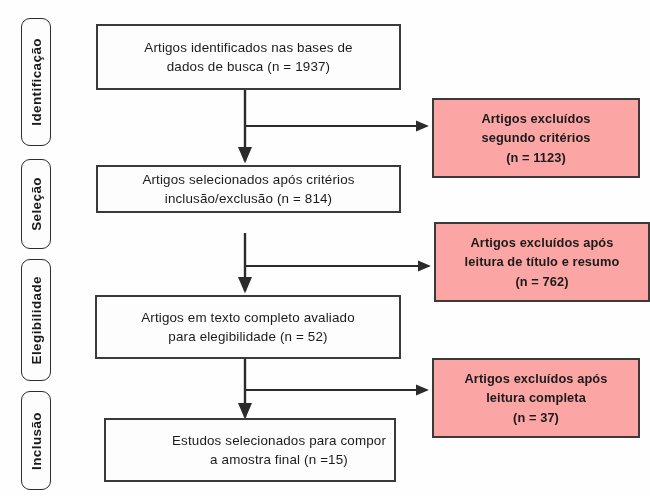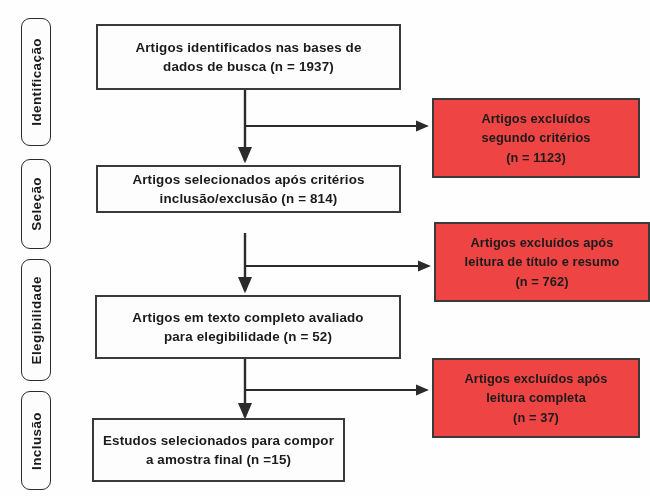--- a/index.html
+++ b/index.html
@@ -47,32 +47,32 @@
     border: 2px solid #3a3a3a;
     background: #fdfdfd;
     display: flex;
     align-items: center;
     justify-content: center;
     text-align: center;
     padding: 2px 8px;
   }
   .flow-box .box-text {
     font-size: 13.4px;
-    font-weight: bold;
+    font-weight: normal;
     color: #1b1b1b;
     line-height: 1.42;
     white-space: pre-line;
     letter-spacing: 0.15px;
   }
 
   .exclusion-box {
     position: absolute;
     box-sizing: border-box;
     border: 2px solid #3a3a3a;
-    background: #ef4444;
+    background: #fca5a5;
     display: flex;
     align-items: center;
     justify-content: center;
     text-align: center;
     padding: 2px 6px;
   }
   .exclusion-box .box-text {
     font-size: 12.8px;
     font-weight: bold;
     color: #1b1b1b;
@@ -140,21 +140,21 @@
   <div class="flow-box" style="left:96px; top:165px; width:305px; height:48px;">
     <span class="box-text">Artigos selecionados após critérios
 inclusão/exclusão (n = 814)</span>
   </div>
 
   <div class="flow-box" style="left:95px; top:295px; width:306px; height:64px;align-items:center;">
     <span class="box-text">Artigos em texto completo avaliado
 para elegibilidade (n = 52)</span>
   </div>
 
-  <div class="flow-box" style="left:92px; top:418px; width:253px; height:64px;">
+  <div class="flow-box" style="left:104px; top:418px; width:292px; height:64px;justify-content:flex-end;">
     <span class="box-text">Estudos selecionados para compor
 a amostra final (n =15)</span>
   </div>
 
   <div class="exclusion-box" style="left:432px; top:98px; width:208px; height:80px;">
     <span class="box-text">Artigos excluídos
 segundo critérios
 (n = 1123)</span>
   </div>
 

